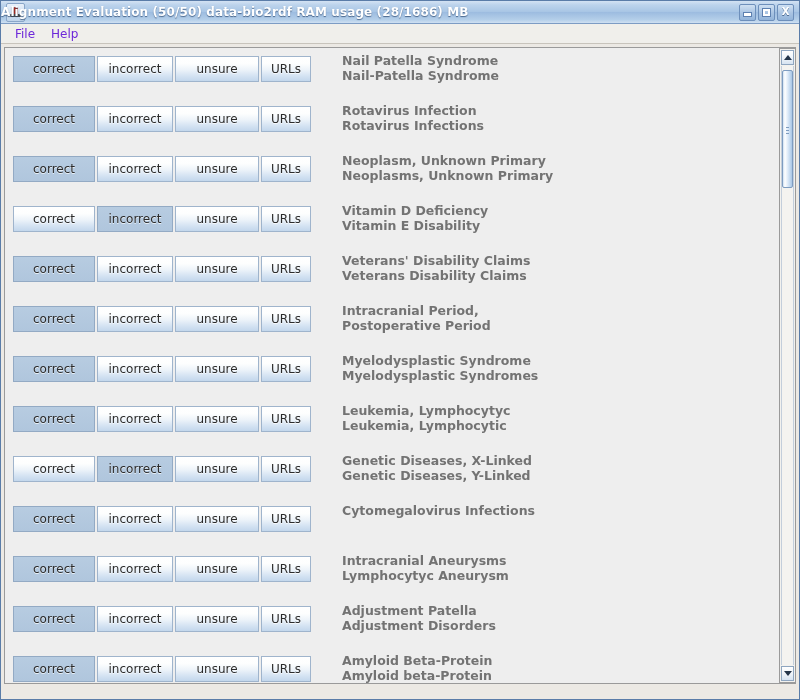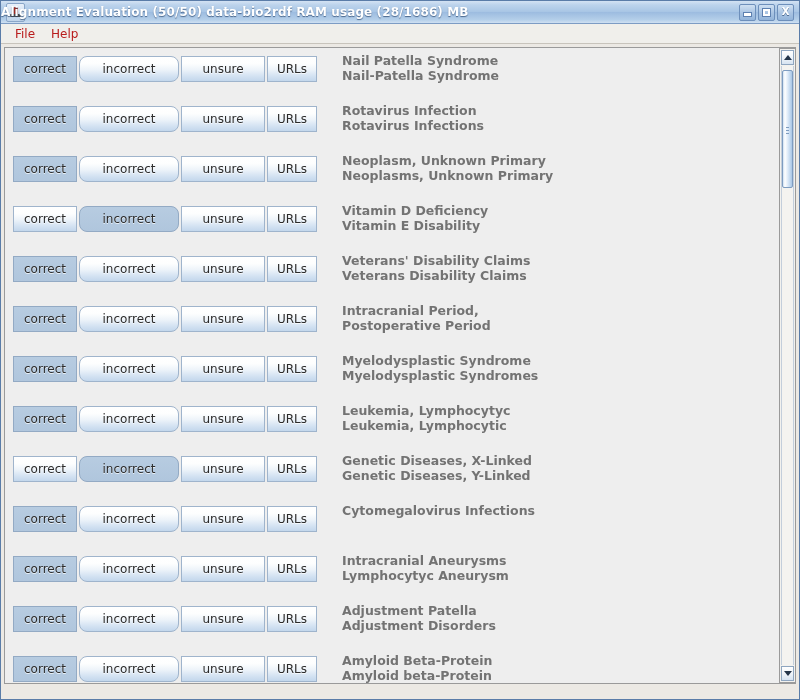--- a/index.html
+++ b/index.html
@@ -128,21 +128,21 @@
     min-height: 20px;
     box-sizing: border-box;
     background: #f0efeb;
     border-bottom: 1px solid #c8c4bc;
     display: flex;
     align-items: center;
     padding-left: 6px;
   }
   .menu-item {
     font-size: 12px;
-    color: #b91c1c;
+    color: #6d28d9;
     padding: 2px 8px;
     line-height: 14px;
     white-space: nowrap;
   }
 
   
   .scrollpane-wrap {
     flex: 1 1 auto;
     box-sizing: border-box;
     padding: 3px 3px 3px 3px;
@@ -197,22 +197,22 @@
     justify-content: center;
     margin-right: 2px;
     padding: 0;
     text-shadow: 0 1px 0 rgba(255,255,255,.7);
   }
   .ebtn.selected {
     background: #b4cae0;
     background-image: linear-gradient(to bottom, #b7cce1 0%, #b0c6dd 100%);
     border-color: #93aac4;
   }
-  .ebtn.w-correct   { width: 64px; }
-  .ebtn.w-incorrect { width: 100px; border-radius: 8px; }
+  .ebtn.w-correct   { width: 82px; }
+  .ebtn.w-incorrect { width: 76px; }
   .ebtn.w-unsure    { width: 84px; }
   .ebtn.w-urls      { width: 50px; margin-right: 0; text-align: right; }
 
   .labels {
     position: absolute;
     left: 337px;
     top: 5px;
     font-size: 12.5px;
     font-weight: bold;
     color: #737373;

